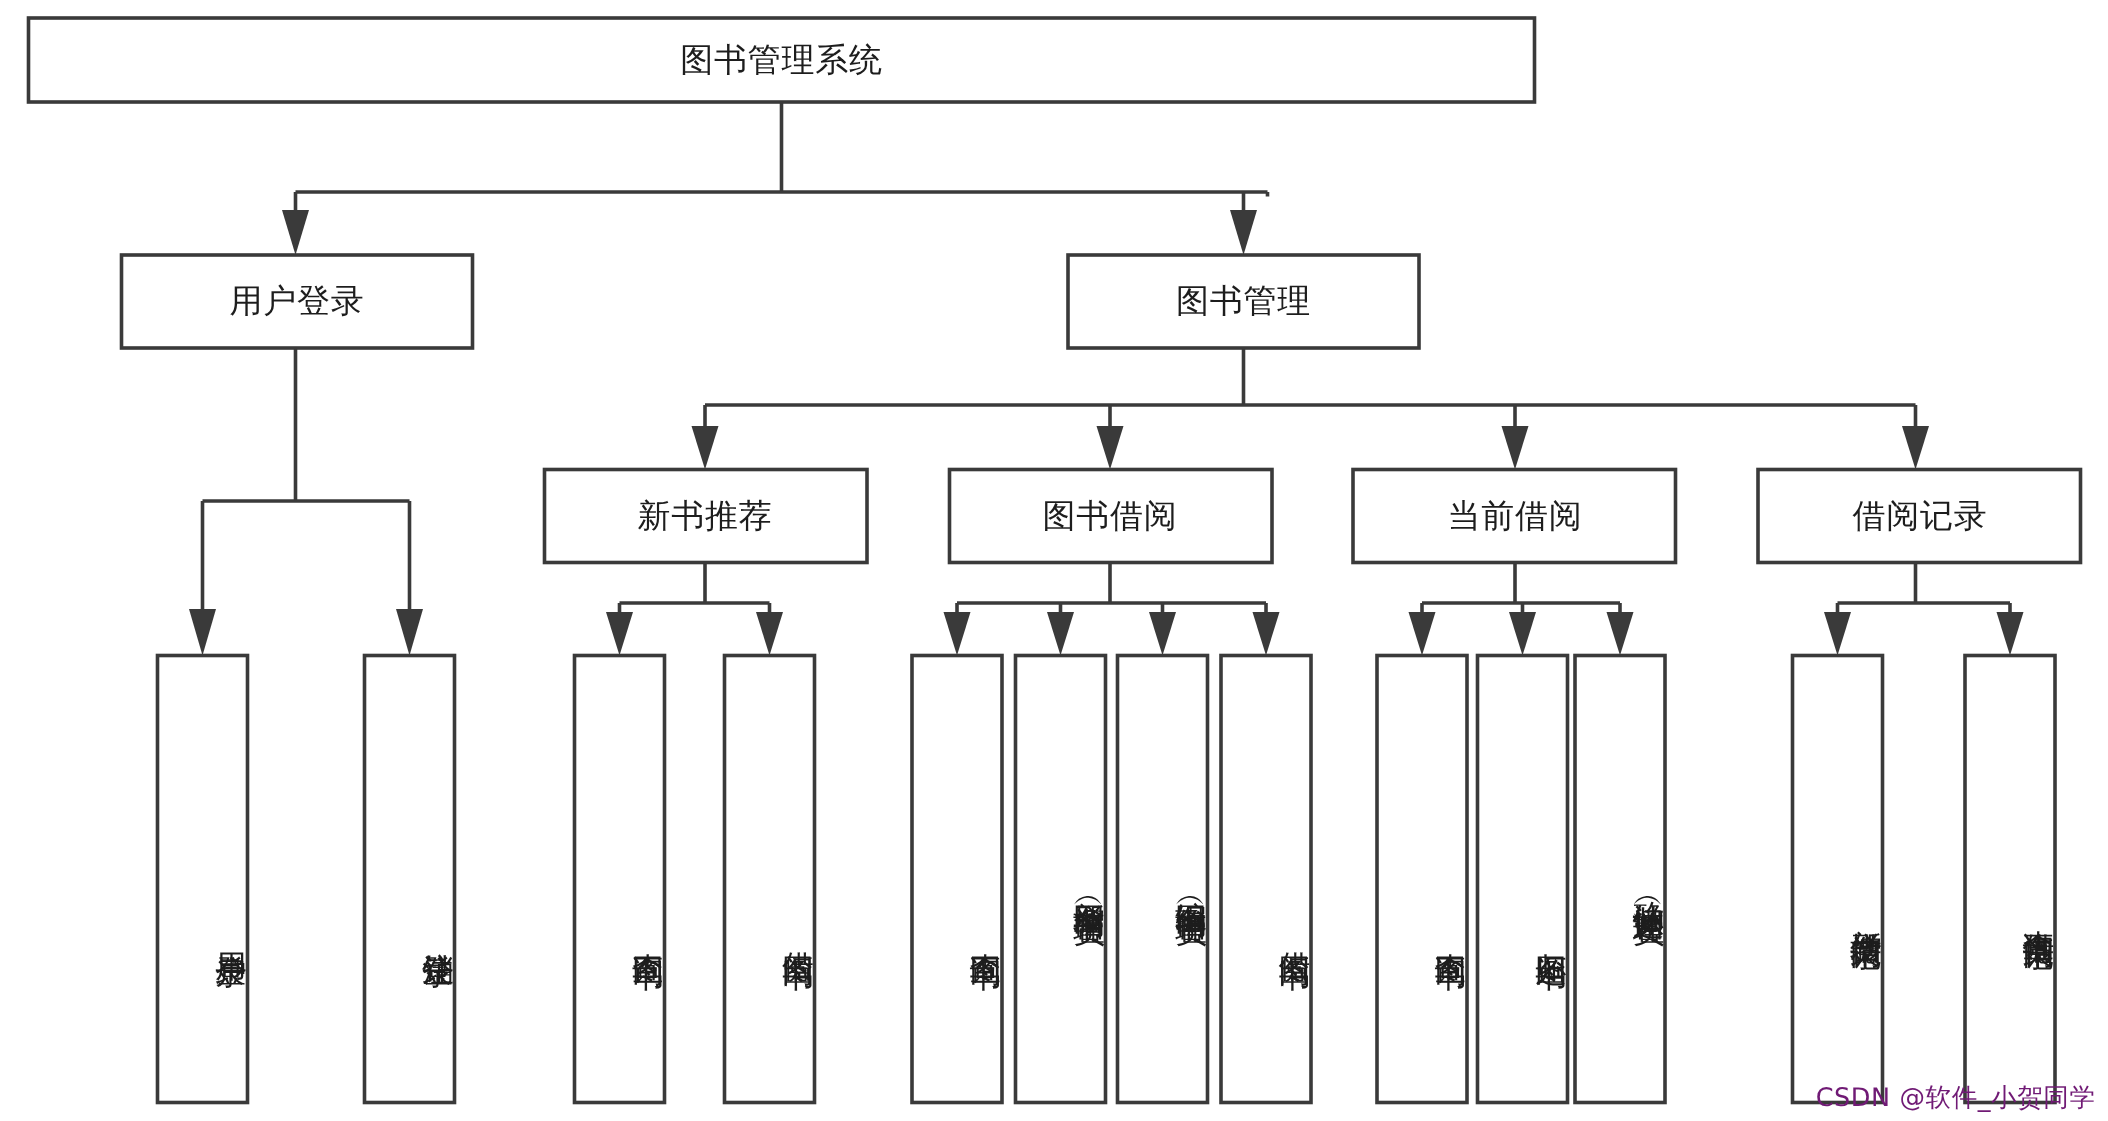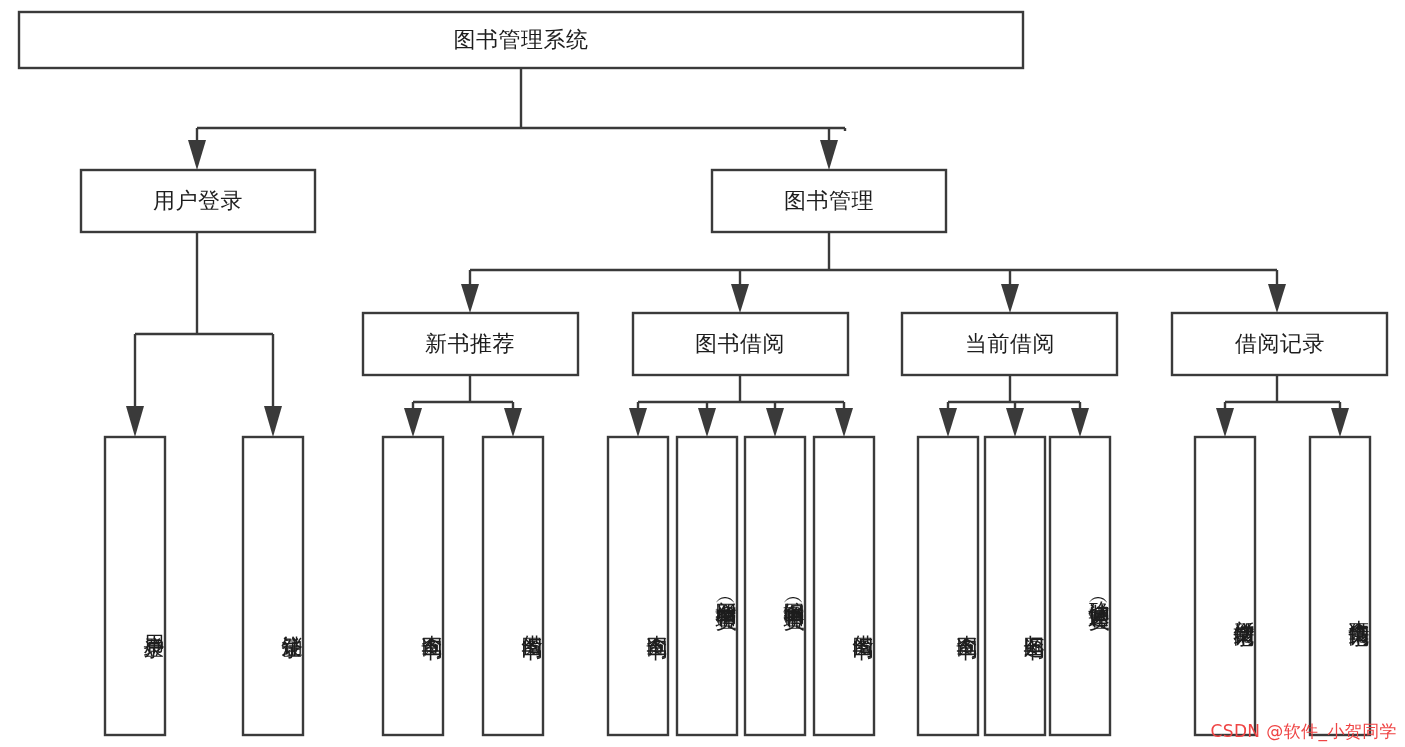--- a/index.html
+++ b/index.html
@@ -66,21 +66,21 @@
     white-space: nowrap;
     pointer-events: none;
     user-select: none;
   }
   .watermark {
     position: absolute;
     right: 8px;
     bottom: 4px;
     font-family: "DejaVu Sans", "Liberation Sans", sans-serif;
     font-size: 17px;
-    color: #ef4444;
+    color: #701a75;
     letter-spacing: 0.4px;
     white-space: nowrap;
   }
 </style>
 </head>
 <body>
 
 <div id="diagram-root">
 
   <svg class="diagram-canvas" viewBox="0 0 1405 747">

